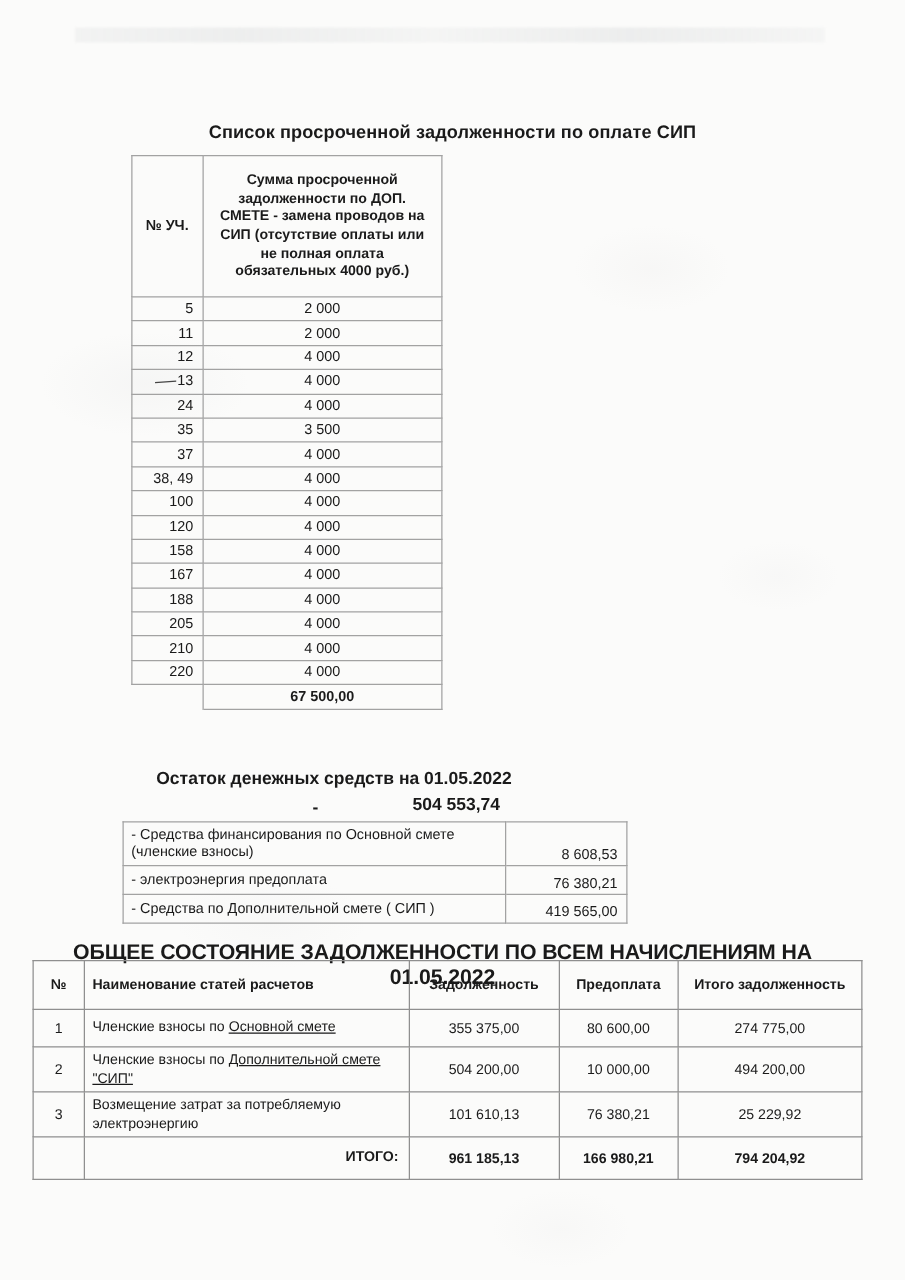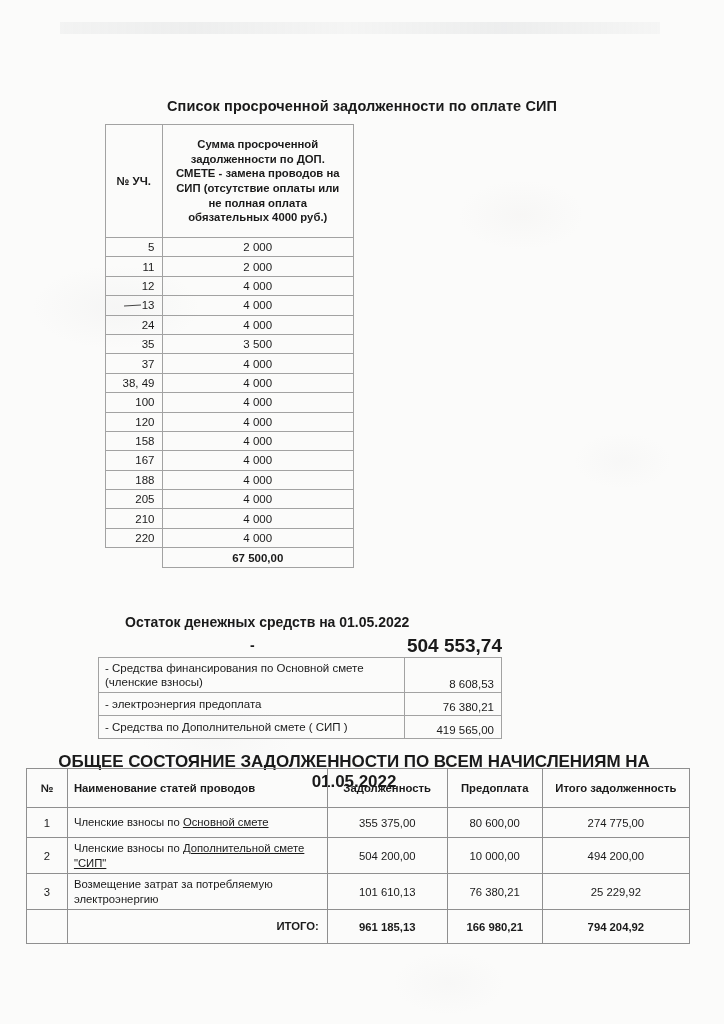--- a/index.html
+++ b/index.html
@@ -142,22 +142,22 @@
     left: 250px;
     top: 637px;
     font-size: 14px;
     font-weight: bold;
   }
   #balance-total {
     position: absolute;
     left: 330px;
     top: 635px;
     width: 172px;
-    text-align: right;
-    font-size: 19px;
+    text-align: left;
+    font-size: 14px;
     font-weight: bold;
   }
   #table-balance {
     position: absolute;
     left: 98px;
     top: 657px;
     width: 404px;
     border-collapse: collapse;
     font-size: 11.5px;
   }
@@ -340,21 +340,21 @@
         </tr>
       </tbody>
   </table>
 
   <div id="title-overall">ОБЩЕЕ СОСТОЯНИЕ ЗАДОЛЖЕННОСТИ ПО ВСЕМ НАЧИСЛЕНИЯМ НА 01.05.2022</div>
 
   <table id="table-overall">
     <thead>
       <tr>
         <th class="col-no">№</th>
-        <th class="col-name">Наименование статей проводов</th>
+        <th class="col-name">Наименование статей расчетов</th>
         <th class="col-debt">Задолженность</th>
         <th class="col-prep">Предоплата</th>
         <th class="col-total">Итого задолженность</th>
       </tr>
     </thead>
     <tbody id="overall-body">
         <tr class="r1">
           <td class="col-no">1</td>
           <td class="col-name"><span>Членские взносы по </span><span class="u">Основной смете</span></td>
           <td class="col-debt">355 375,00</td>

